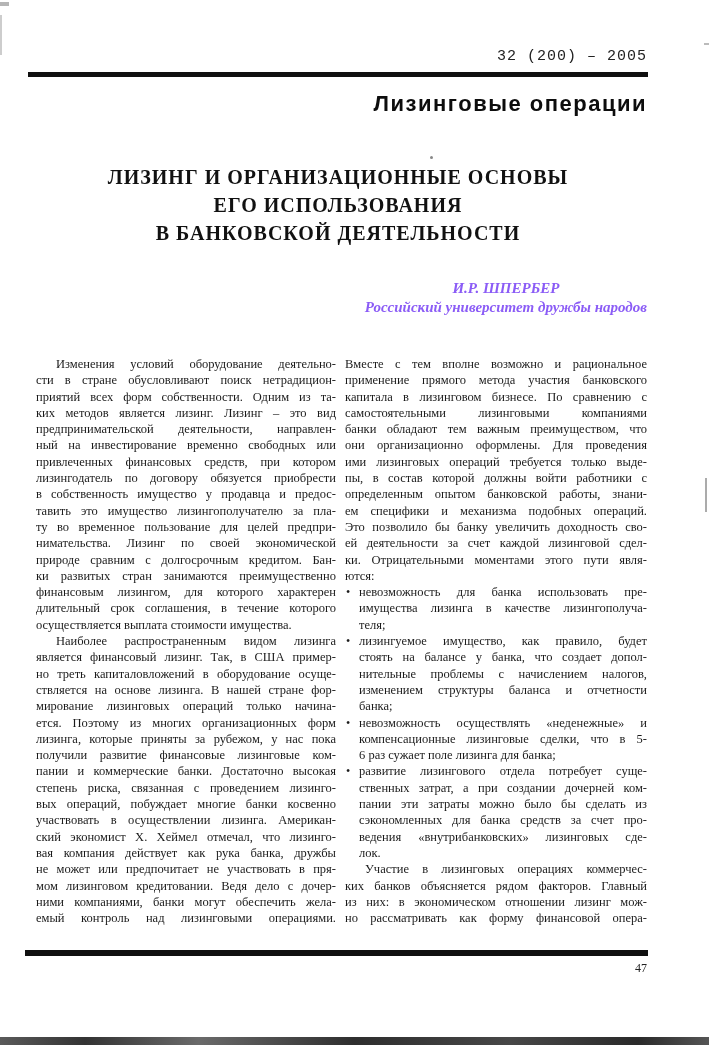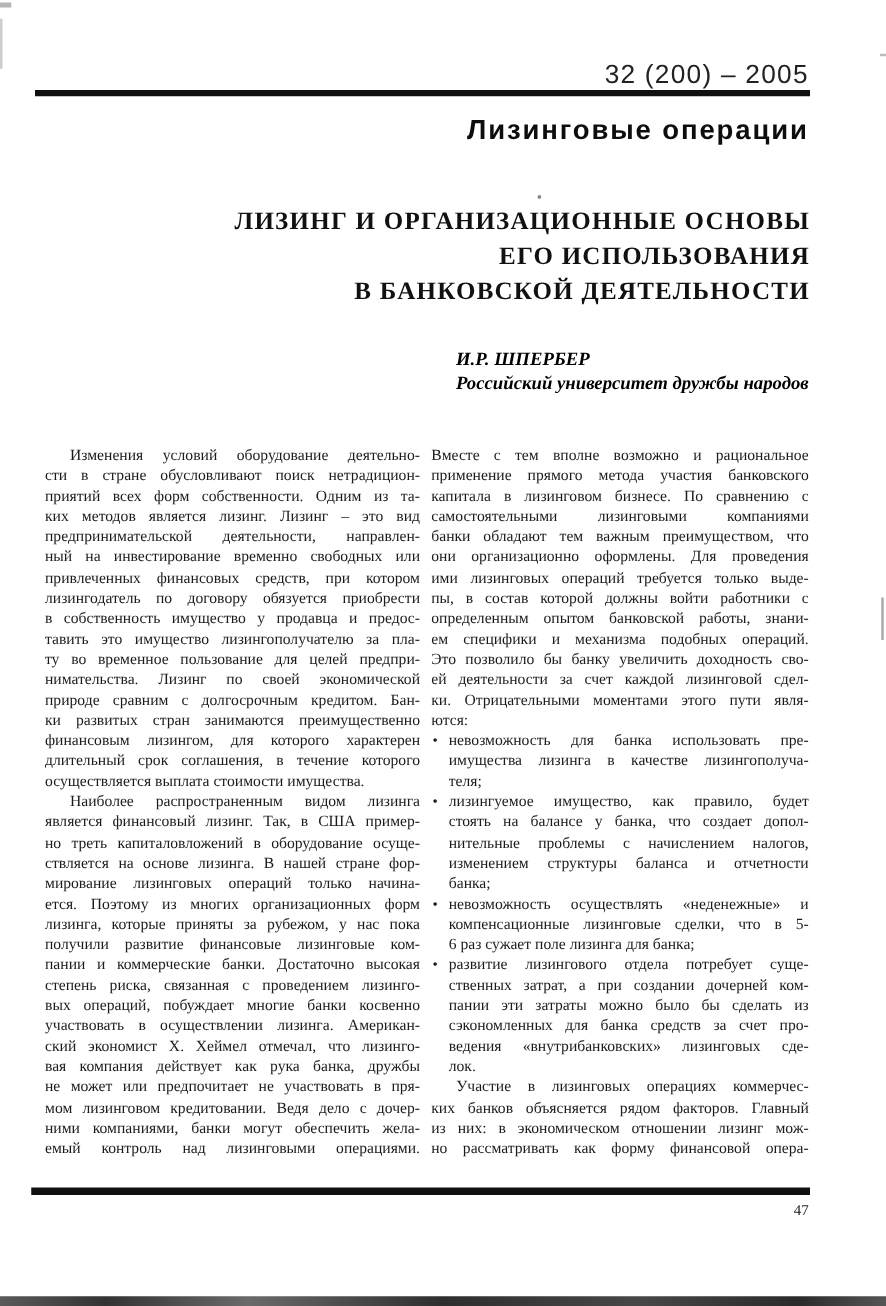--- a/index.html
+++ b/index.html
@@ -5,39 +5,39 @@
   html,body { margin:0; padding:0; background:#e8e8e8; }
   .page {
     position:relative; width:709px; height:1045px; margin:0 auto;
     background:#ffffff; overflow:hidden;
     font-family:"Liberation Serif","DejaVu Serif",serif;
     color:#1c1c1c;
   }
   
   .issue {
     position:absolute; top:48px; right:62px;
-    font-family:Liberation Sans, sans-serif;
-    font-size:21px; letter-spacing:1px; color:#222; white-space:nowrap;
+    font-family:Liberation Mono, monospace;
+    font-size:15px; letter-spacing:1px; color:#222; white-space:nowrap;
   }
   .rule { background:#101010; }
   .rule-top { position:absolute; left:28px; top:72px; width:620px; height:5px; }
   .section {
     position:absolute; top:91px; right:62px;
     font-family:"Liberation Sans","DejaVu Sans",sans-serif;
     font-weight:bold; font-size:22px; letter-spacing:1.5px; color:#0d0d0d; white-space:nowrap;
   }
   
   .title {
     position:absolute; left:28px; top:163px; width:620px; margin:0;
-    text-align:right; font-weight:bold; font-size:20px; line-height:28px;
+    text-align:center; font-weight:bold; font-size:20px; line-height:28px;
     letter-spacing:1px; color:#111;
   }
   .byline {
-    position:absolute; right:62px; top:279px; text-align:left;
-    font-style:italic; font-weight:bold; font-size:15px; line-height:19px; color:#000000;
+    position:absolute; right:62px; top:279px; text-align:center;
+    font-style:italic; font-weight:bold; font-size:15px; line-height:19px; color:#8b5cf6;
     white-space:nowrap;
   }
   
   .col {
     position:absolute; top:356px;
     font-size:12.5px; line-height:16.3px; color:#1b1b1b;
   }
   .col-left  { left:36px;  width:300px; }
   .col-right { left:345px; width:302px; }
   .line { text-align:justify; text-align-last:justify; height:16.3px; overflow:hidden; }

